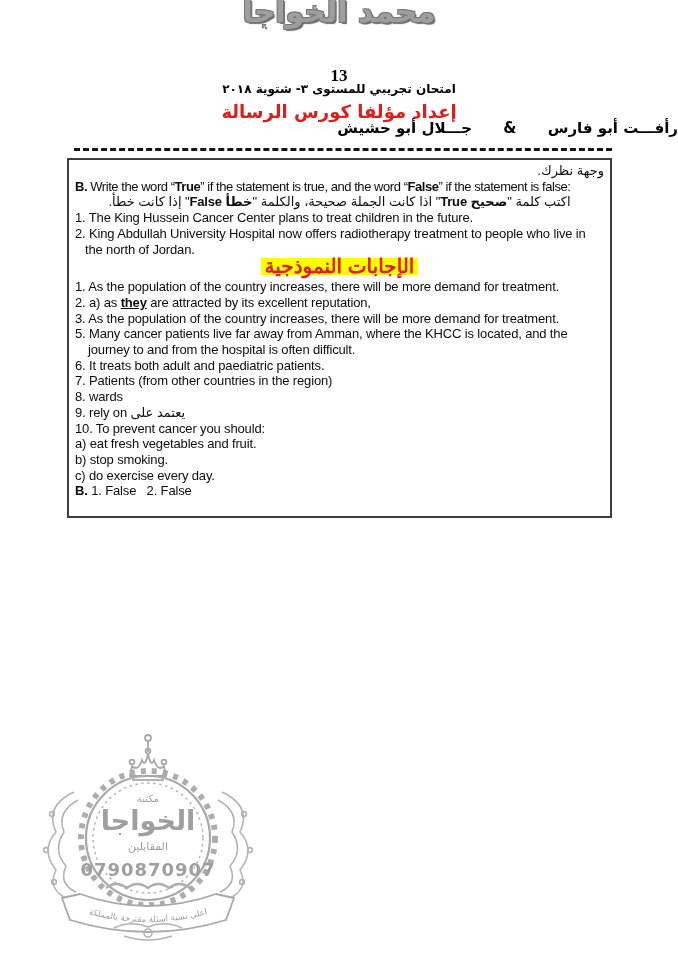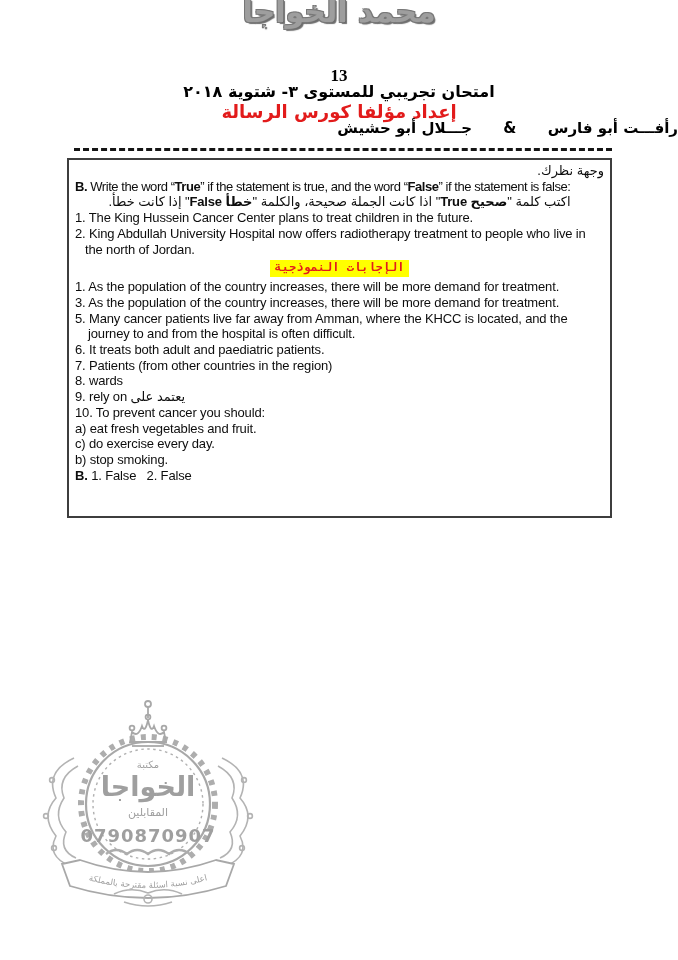--- a/index.html
+++ b/index.html
@@ -13,21 +13,21 @@
     position:absolute;top:-6px;left:0;right:0;text-align:center;
     font-family:"DejaVu Sans",sans-serif;font-weight:bold;font-size:30px;
     color:#9e9e9e;
     text-shadow:-1px -1px 0 #787878,1px -1px 0 #787878,-1px 1px 0 #787878,2px 2px 1px #6d6d6d;
     letter-spacing:1px;
   }
   
   .page-num{position:absolute;top:66px;left:0;right:0;text-align:center;
     font-family:"Liberation Serif","DejaVu Serif",serif;font-weight:bold;font-size:17px;color:#000;}
   .exam-title{position:absolute;top:82px;left:0;right:0;text-align:center;direction:rtl;
-    font-weight:bold;font-size:16px;color:#000;font-family:"DejaVu Sans",sans-serif;}
+    font-weight:bold;font-size:12px;color:#000;font-family:"DejaVu Sans",sans-serif;}
   .prepared{position:absolute;top:101px;left:0;right:0;text-align:center;direction:rtl;
     font-weight:bold;font-size:18px;color:#e21b1b;font-family:"DejaVu Sans",sans-serif;}
   .authors{position:absolute;top:119px;left:0;right:0;text-align:right;direction:rtl;
     font-weight:bold;font-size:15px;color:#000;white-space:pre;font-family:"DejaVu Sans",sans-serif;}
   .divider{position:absolute;top:148px;left:74px;width:538px;border-top:3px dashed #151515;}
   
   .answer-box{
     position:absolute;top:158px;left:67px;width:545px;height:360px;
     border:2px solid #3d3d3d;box-sizing:border-box;
     padding:3px 6px 0 6px;overflow:hidden;
@@ -40,23 +40,23 @@
   .just{text-align:justify;}
   .hang10{padding-left:10px;text-indent:-10px;}
   .hang12{padding-left:13px;text-indent:-13px;}
   .hang22{padding-left:22px;text-indent:-22px;}
   .ind9{padding-left:9px;}
   .b{font-weight:bold;}
   .bu{font-weight:bold;text-decoration:underline;}
   .tight{letter-spacing:-0.45px;}
   .ans-head-row{text-align:center;margin:1px 0 2px 0;line-height:17px;}
   .ans-head{display:inline-block;background:#ffff00;color:#e21b1b;font-weight:bold;
-    font-size:12px;padding:0 4px;direction:rtl;font-family:Liberation Mono, monospace;}
+    font-size:20px;padding:0 4px;direction:rtl;font-family:Liberation Sans, sans-serif;}
   
-  .crest{position:absolute;left:28px;top:688px;width:240px;height:220px;opacity:.85;}
+  .crest{position:absolute;left:28px;top:722px;width:240px;height:220px;opacity:.85;}
   .crest svg{display:block;}
   .crest text{fill:#8f8f8f;font-family:"DejaVu Sans",sans-serif;}
 </style>
 </head>
 <body>
 
 <div class="page">
 
   <div class="top-name">محمد الخواجا</div>
 
@@ -73,30 +73,31 @@
     <p class="nw tight"><span class="b">B.</span><span> Write the word “</span><span class="b">True</span><span>” if the statement is true, and the word “</span><span class="b">False</span><span>” if the statement is false:</span></p>
 
     <p class="rtl-center nw"><span>اكتب كلمة "</span><span class="b">صحيح True</span><span>" اذا كانت الجملة صحيحة، والكلمة "</span><span class="b">خطأ False</span><span>" إذا كانت خطأ.</span></p>
 
     <p class="nw">1. The King Hussein Cancer Center plans to treat children in the future.</p>
     <p class="hang10">2. King Abdullah University Hospital now offers radiotherapy treatment to people who live in the north of Jordan.</p>
 
     <div class="ans-head-row"><span class="ans-head">الإجابات النموذجية</span></div>
 
     <p class="nw">1. As the population of the country increases, there will be more demand for treatment.</p>
+    <p class="nw"><span>2. a) as </span><span class="bu">they</span><span> are attracted by its excellent reputation,</span></p>
     <p class="nw">3. As the population of the country increases, there will be more demand for treatment.</p>
     <p class="hang12">5. Many cancer patients live far away from Amman, where the KHCC is located, and the journey to and from the hospital is often difficult.</p>
     <p class="nw">6. It treats both adult and paediatric patients.</p>
     <p class="nw">7. Patients (from other countries in the region)</p>
     <p class="nw">8. wards</p>
     <p class="nw">9. rely on يعتمد على</p>
     <p class="nw">10. To prevent cancer you should:</p>
     <p class="nw">a) eat fresh vegetables and fruit.</p>
+    <p class="nw">b) stop smoking.</p>
     <p class="nw">c) do exercise every day.</p>
-    <p class="nw">b) stop smoking.</p>
     <p class="nw"><span class="b">B.</span><span> 1. False   2. False</span></p>
   </div>
 
   <div class="crest">
     <svg width="240" height="220" viewBox="0 0 240 220" xmlns="http://www.w3.org/2000/svg">
       <defs>
         <path id="slogPath" d="M46,188 Q120,212 194,188" fill="none"></path>
       </defs>
 
       <g stroke="#a6a6a6" fill="none" stroke-width="1.6">

